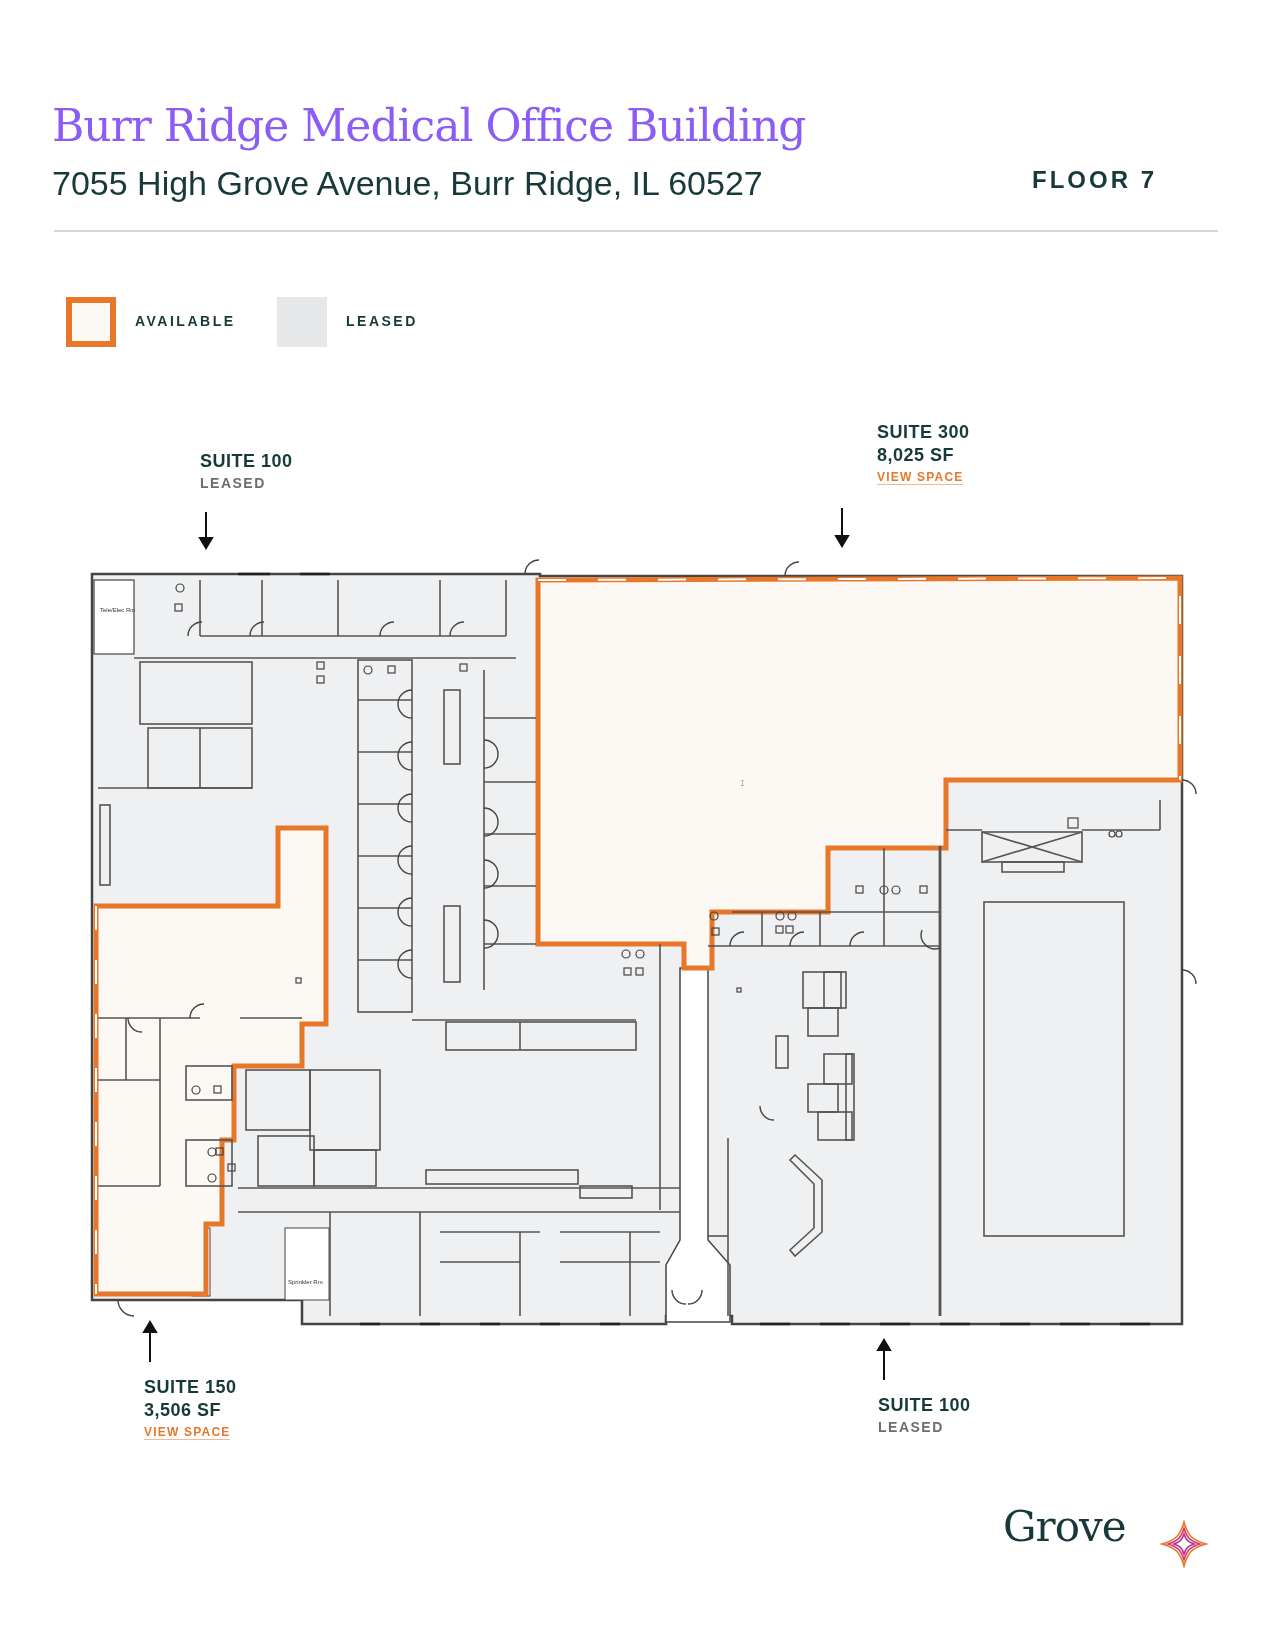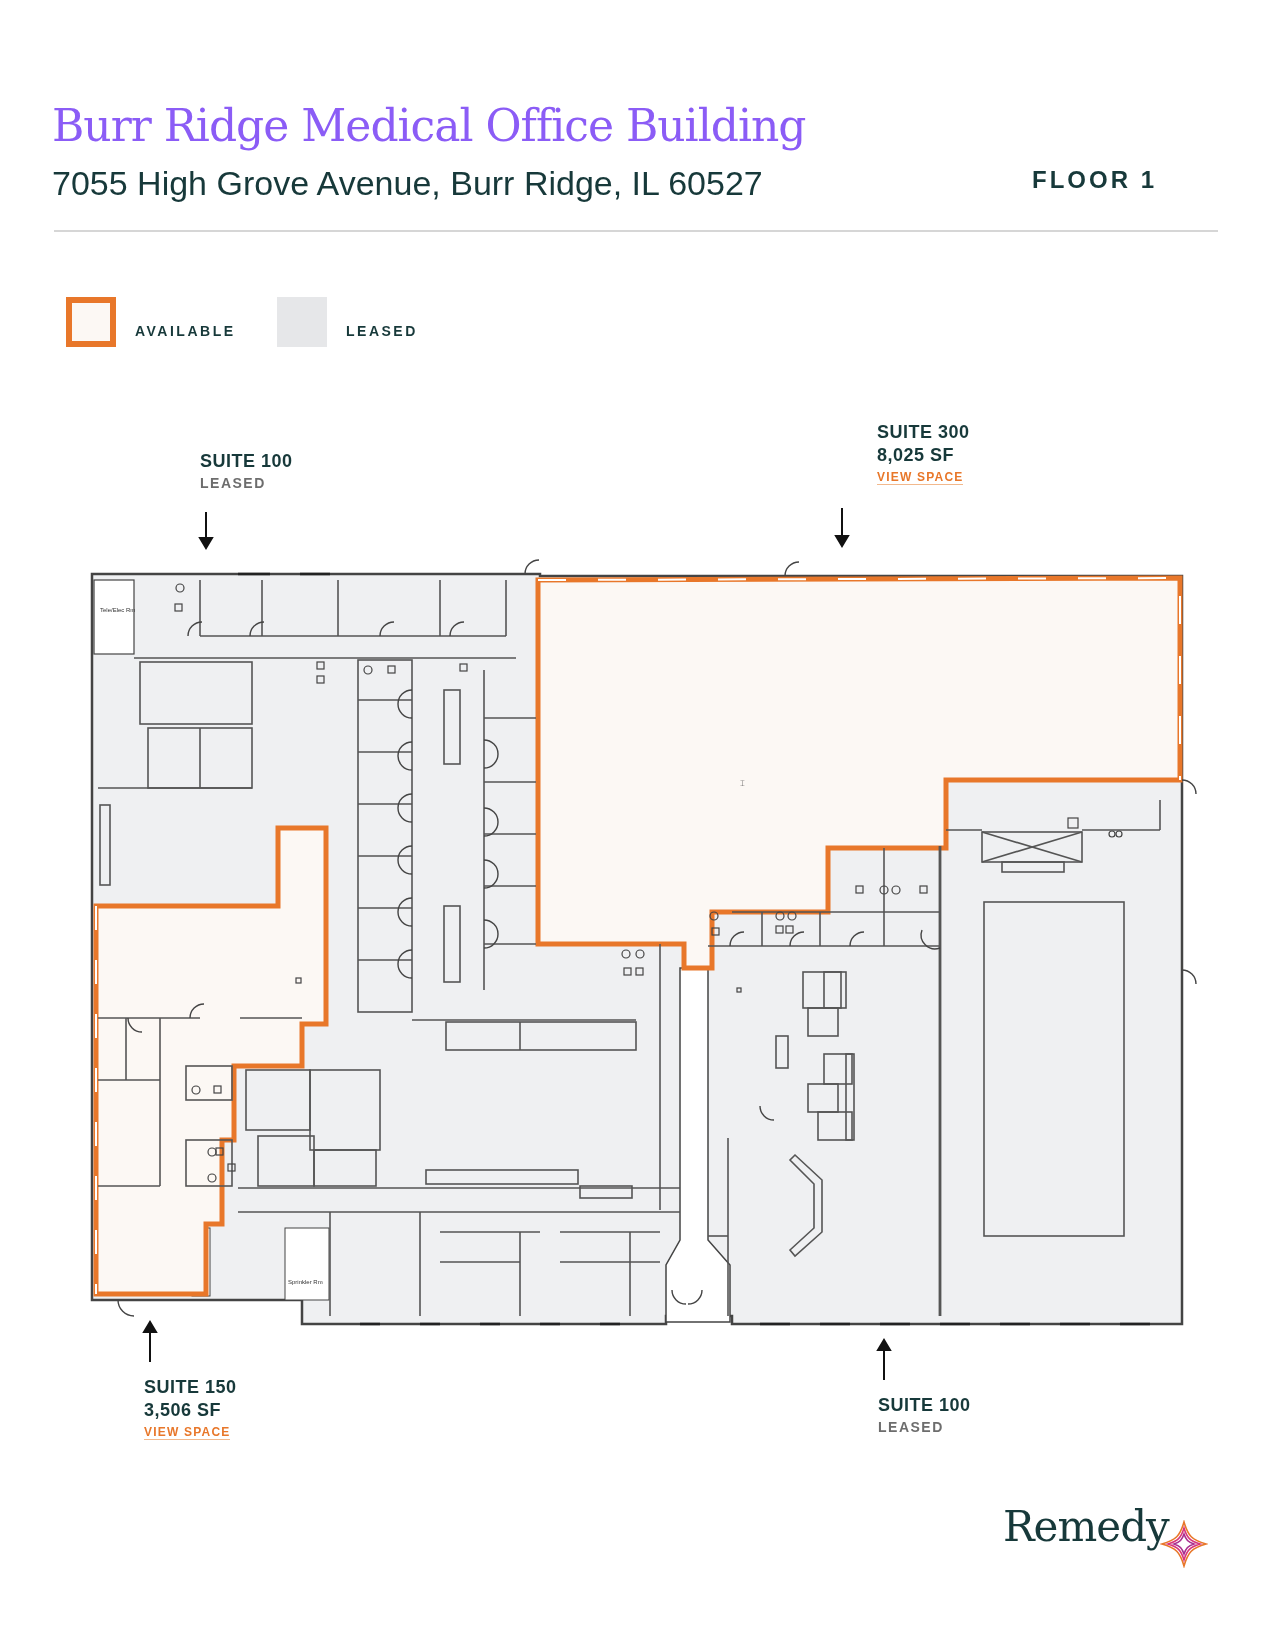--- a/index.html
+++ b/index.html
@@ -3,35 +3,35 @@
 <meta charset="utf-8">
 <style>
   html, body { margin:0; padding:0; background:#ffffff; }
   body { width:1275px; height:1650px; position:relative; overflow:hidden; font-family:"Liberation Sans", sans-serif; color:#183a3a; }
   .title { position:absolute; left:52px; top:100px; font-family:"DejaVu Serif", serif; font-size:44px; color:#8b5cf6; letter-spacing:-1px; white-space:nowrap; }
   .address { position:absolute; left:52px; top:164px; font-family:"Liberation Sans", sans-serif; font-size:34px; color:#17393a; white-space:nowrap; }
   .floor { position:absolute; right:118px; top:166px; font-family:"Liberation Sans", sans-serif; font-weight:bold; font-size:24px; letter-spacing:3px; color:#17393a; white-space:nowrap; }
   .rule { position:absolute; left:54px; top:230px; width:1164px; height:2px; background:#d6d6d6; }
   .legend-swatch-available { position:absolute; left:66px; top:297px; width:38px; height:38px; border:6px solid #e8772a; background:#fcf8f4; }
   .legend-swatch-leased { position:absolute; left:277px; top:297px; width:50px; height:50px; background:#e6e7e9; }
-  .legend-label { position:absolute; top:313px; font-weight:bold; font-size:14px; letter-spacing:2.5px; color:#17393a;margin-top:10px; }
+  .legend-label { position:absolute; top:313px; font-weight:bold; font-size:14px; letter-spacing:2.5px; color:#17393a; }
   .suite { position:absolute; font-weight:bold; white-space:nowrap; }
   .suite .name, .suite .sf { font-size:18px; color:#17393a; letter-spacing:0.5px; line-height:23px; display:block; }
   .suite .status { font-size:14px; color:#6d6d6d; letter-spacing:1.5px; display:block; margin-top:2px; }
   .suite .link { font-size:12px; color:#e8772a; letter-spacing:1.2px; display:inline-block; margin-top:2px; border-bottom:1.5px solid #f2b98d; cursor:pointer; }
   .plan { position:absolute; left:0; top:0; width:1275px; height:1650px; }
   .logo { position:absolute; left:1003px; top:1502px; font-family:"DejaVu Serif", serif; font-size:42px; color:#17393a; letter-spacing:-1px; white-space:nowrap; }
   .logo-mark { position:absolute; left:1160px; top:1520px; }
 </style>
 </head>
 <body>
 
 <div class="title">Burr Ridge Medical Office Building</div>
 <div class="address">7055 High Grove Avenue, Burr Ridge, IL 60527</div>
-<div class="floor">FLOOR 1</div>
+<div class="floor">FLOOR 7</div>
 <div class="rule"></div>
 
 <div class="legend-swatch-available"></div>
 <div class="legend-label" style="left:135px;">AVAILABLE</div>
 <div class="legend-swatch-leased"></div>
 <div class="legend-label" style="left:346px;">LEASED</div>
 
 <svg class="plan" viewBox="0 0 1275 1650" xmlns="http://www.w3.org/2000/svg">
 
   <g>
@@ -255,20 +255,20 @@
   <span class="name">SUITE 150</span>
   <span class="sf">3,506 SF</span>
   <span class="link">VIEW SPACE</span>
 </div>
 
 <div class="suite" style="left:878px; top:1394px;">
   <span class="name">SUITE 100</span>
   <span class="status">LEASED</span>
 </div>
 
-<div class="logo">Remedy</div>
+<div class="logo">Grove</div>
 <svg class="logo-mark" width="48" height="48" viewBox="0 0 48 48">
   <g fill="none" stroke-width="1.6">
     <path d="M24 2 C28 16 32 20 46 24 C32 28 28 32 24 46 C20 32 16 28 2 24 C16 20 20 16 24 2 Z" stroke="#e8772a"></path>
     <path d="M24 8 C27 18 30 21 40 24 C30 27 27 30 24 40 C21 30 18 27 8 24 C18 21 21 18 24 8 Z" stroke="#d9367a"></path>
     <path d="M24 14 C26 20 28 22 34 24 C28 26 26 28 24 34 C22 28 20 26 14 24 C20 22 22 20 24 14 Z" stroke="#a72f8f"></path>
   </g>
 </svg>
 
 </body></html>

